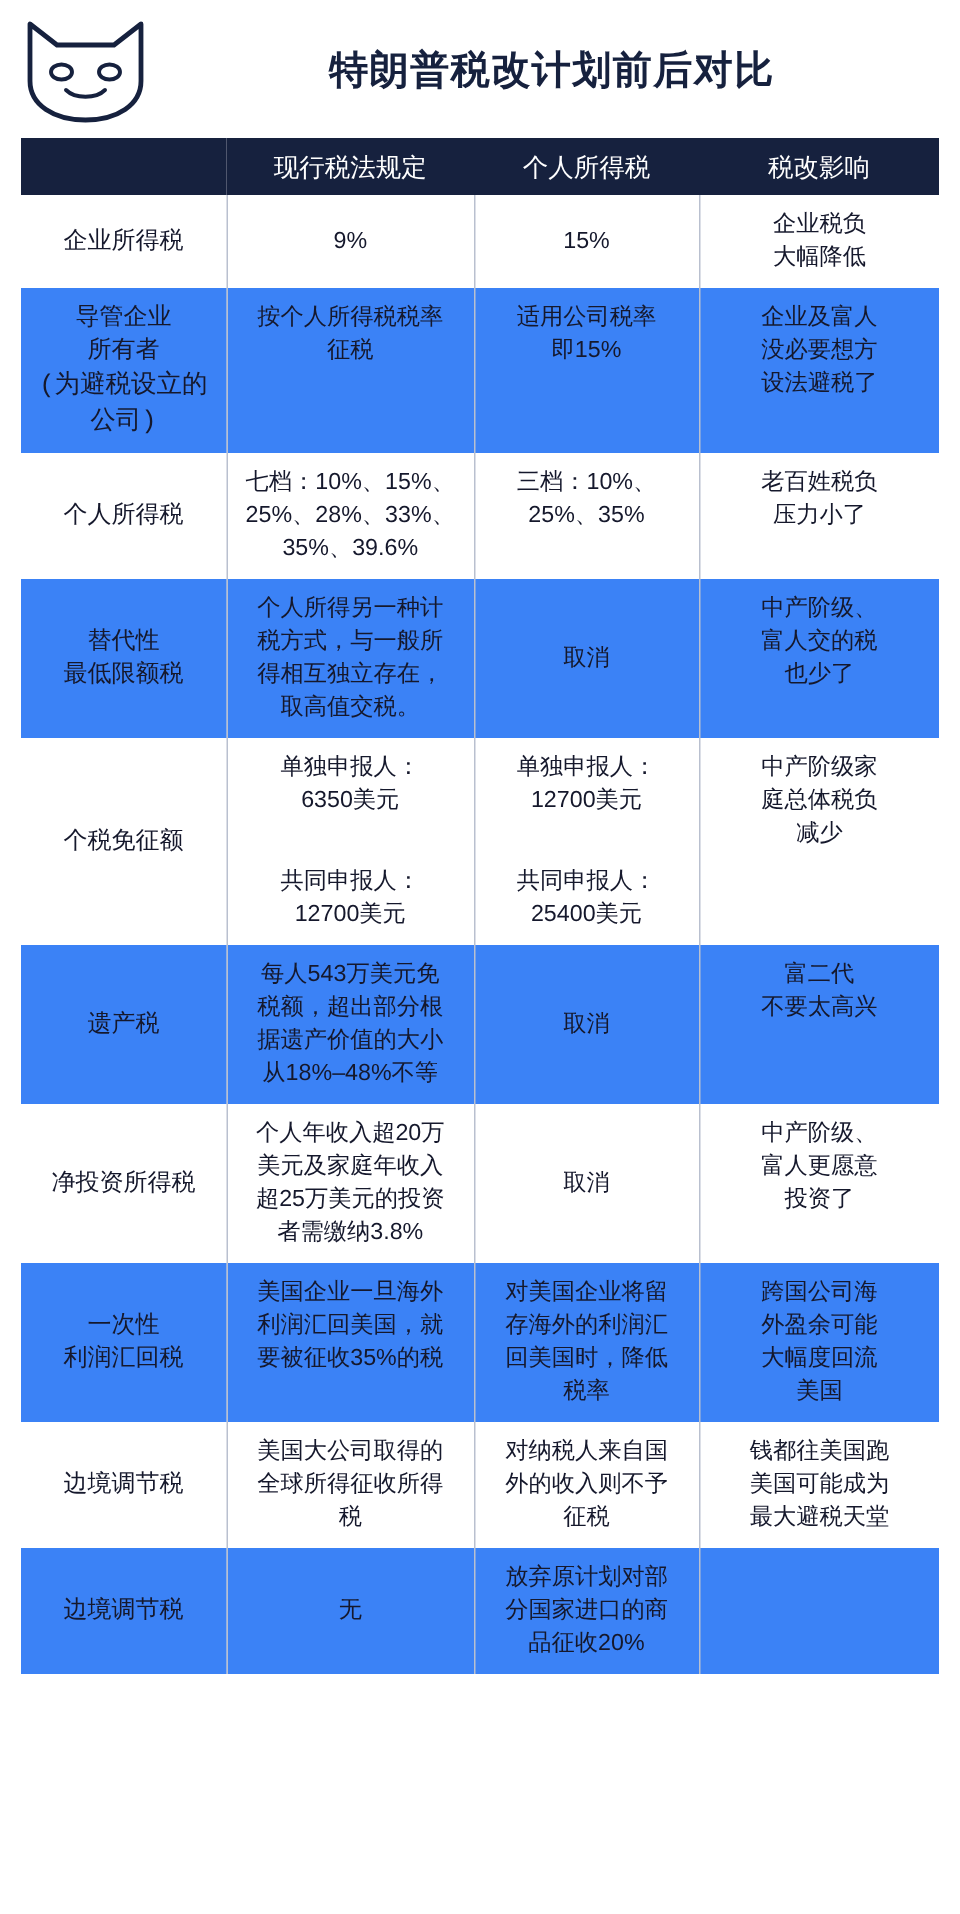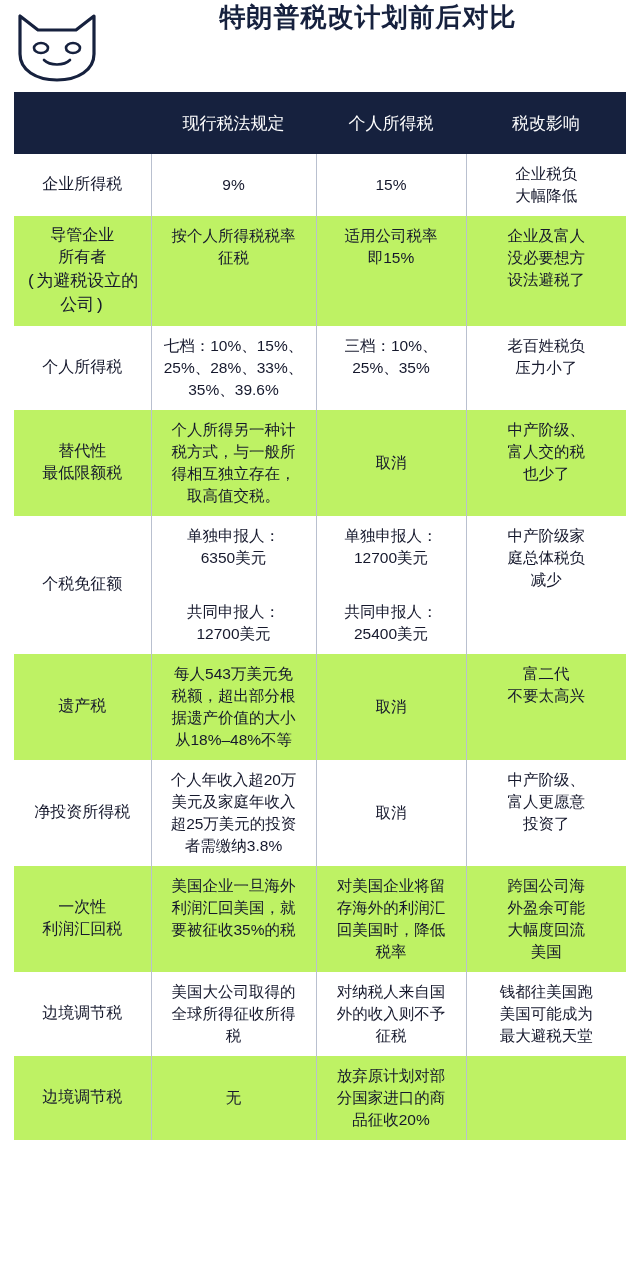--- a/index.html
+++ b/index.html
@@ -35,20 +35,21 @@
     width: 86px;
     height: 76px;
   }
   .title-wrap {
     position: absolute;
     left: 110px;
     right: 14px;
     top: 0;
     height: 92px;
     display: flex;
+    align-items: center;
     justify-content: center;
   }
   .main-title {
     font-family: "Liberation Serif", "DejaVu Serif", serif;
     font-size: 26px;
     font-weight: bold;
     letter-spacing: 1px;
     color: #16213e;
     white-space: nowrap;
   }
@@ -71,37 +72,37 @@
   table.tax col.c3 { width: 160px; }
 
   thead th {
     background: #16213e;
     color: #ffffff;
     font-size: 17px;
     font-weight: normal;
     height: 38px;
     text-align: center;
     vertical-align: middle;
-    padding: 12px 4px;
+    padding: 0 4px;
   }
   thead th.blank { background: #16213e; }
 
   tbody td {
     font-size: 15.5px;
     line-height: 1.42;
     padding: 9px 9px;
     vertical-align: top;
     border-left: 1px solid #b9c0cf;
     color: #15182c;
   }
   tbody td:first-child {
     border-left: none;
   }
   tbody tr.shade td {
-    background: #bef264;
+    background: #3b82f6;
   }
   tbody tr.plain td {
     background: #ffffff;
   }
   td.label {
     text-align: center;
     vertical-align: middle;
     font-size: 16px;
     line-height: 1.4;
     font-family: Liberation Mono, monospace;

